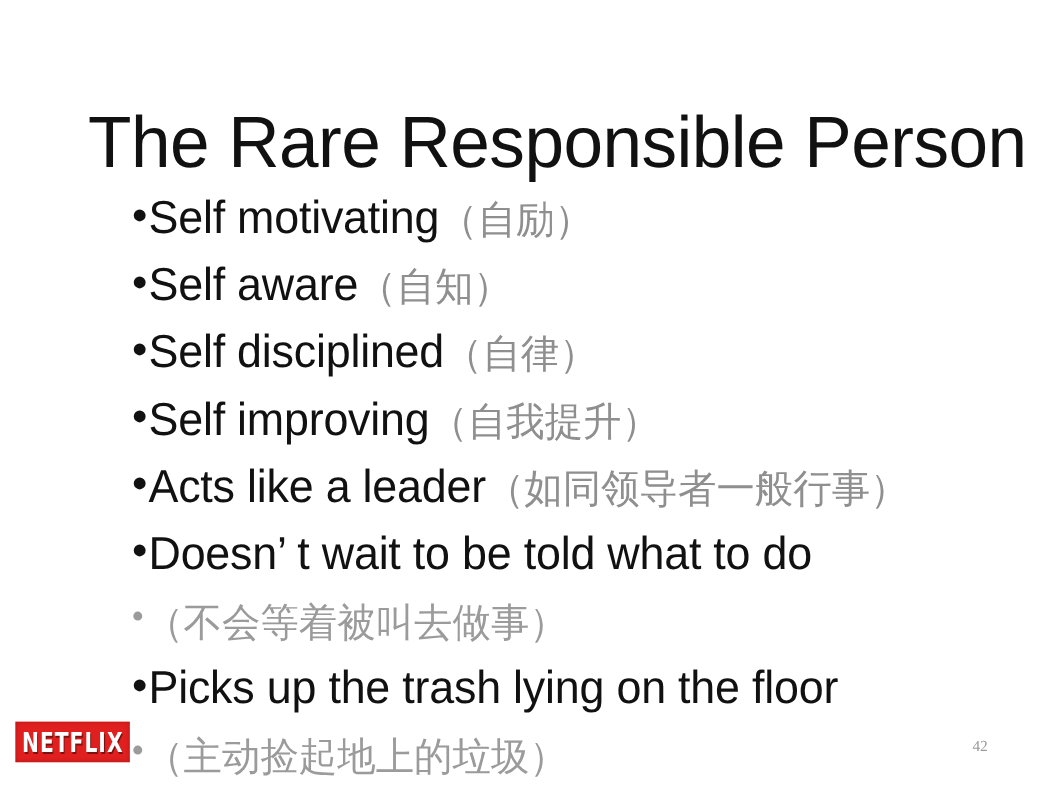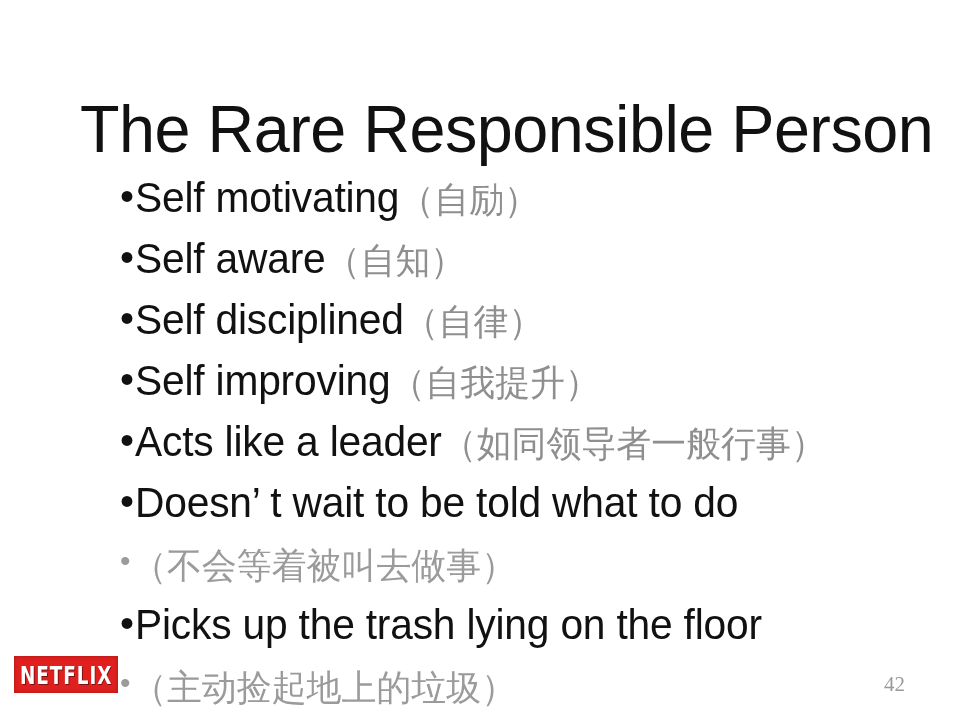--- a/index.html
+++ b/index.html
@@ -116,21 +116,21 @@
     line-height: 1;
     transform: scaleY(1.25) scaleX(0.92);
     text-shadow: 1px 1px 0 rgba(0,0,0,0.45);
   }
 
   
   #page-number {
     position: absolute;
     left: 884px;
     top: 672px;
-    font-size: 21px;
+    font-size: 14px;
     color: #9a9a9a;
     font-family: "Liberation Serif", serif;
   }
 </style>
 </head>
 <body>
 
 <div id="slide">
 
   <h1 id="slide-title">The Rare Responsible Person</h1>

